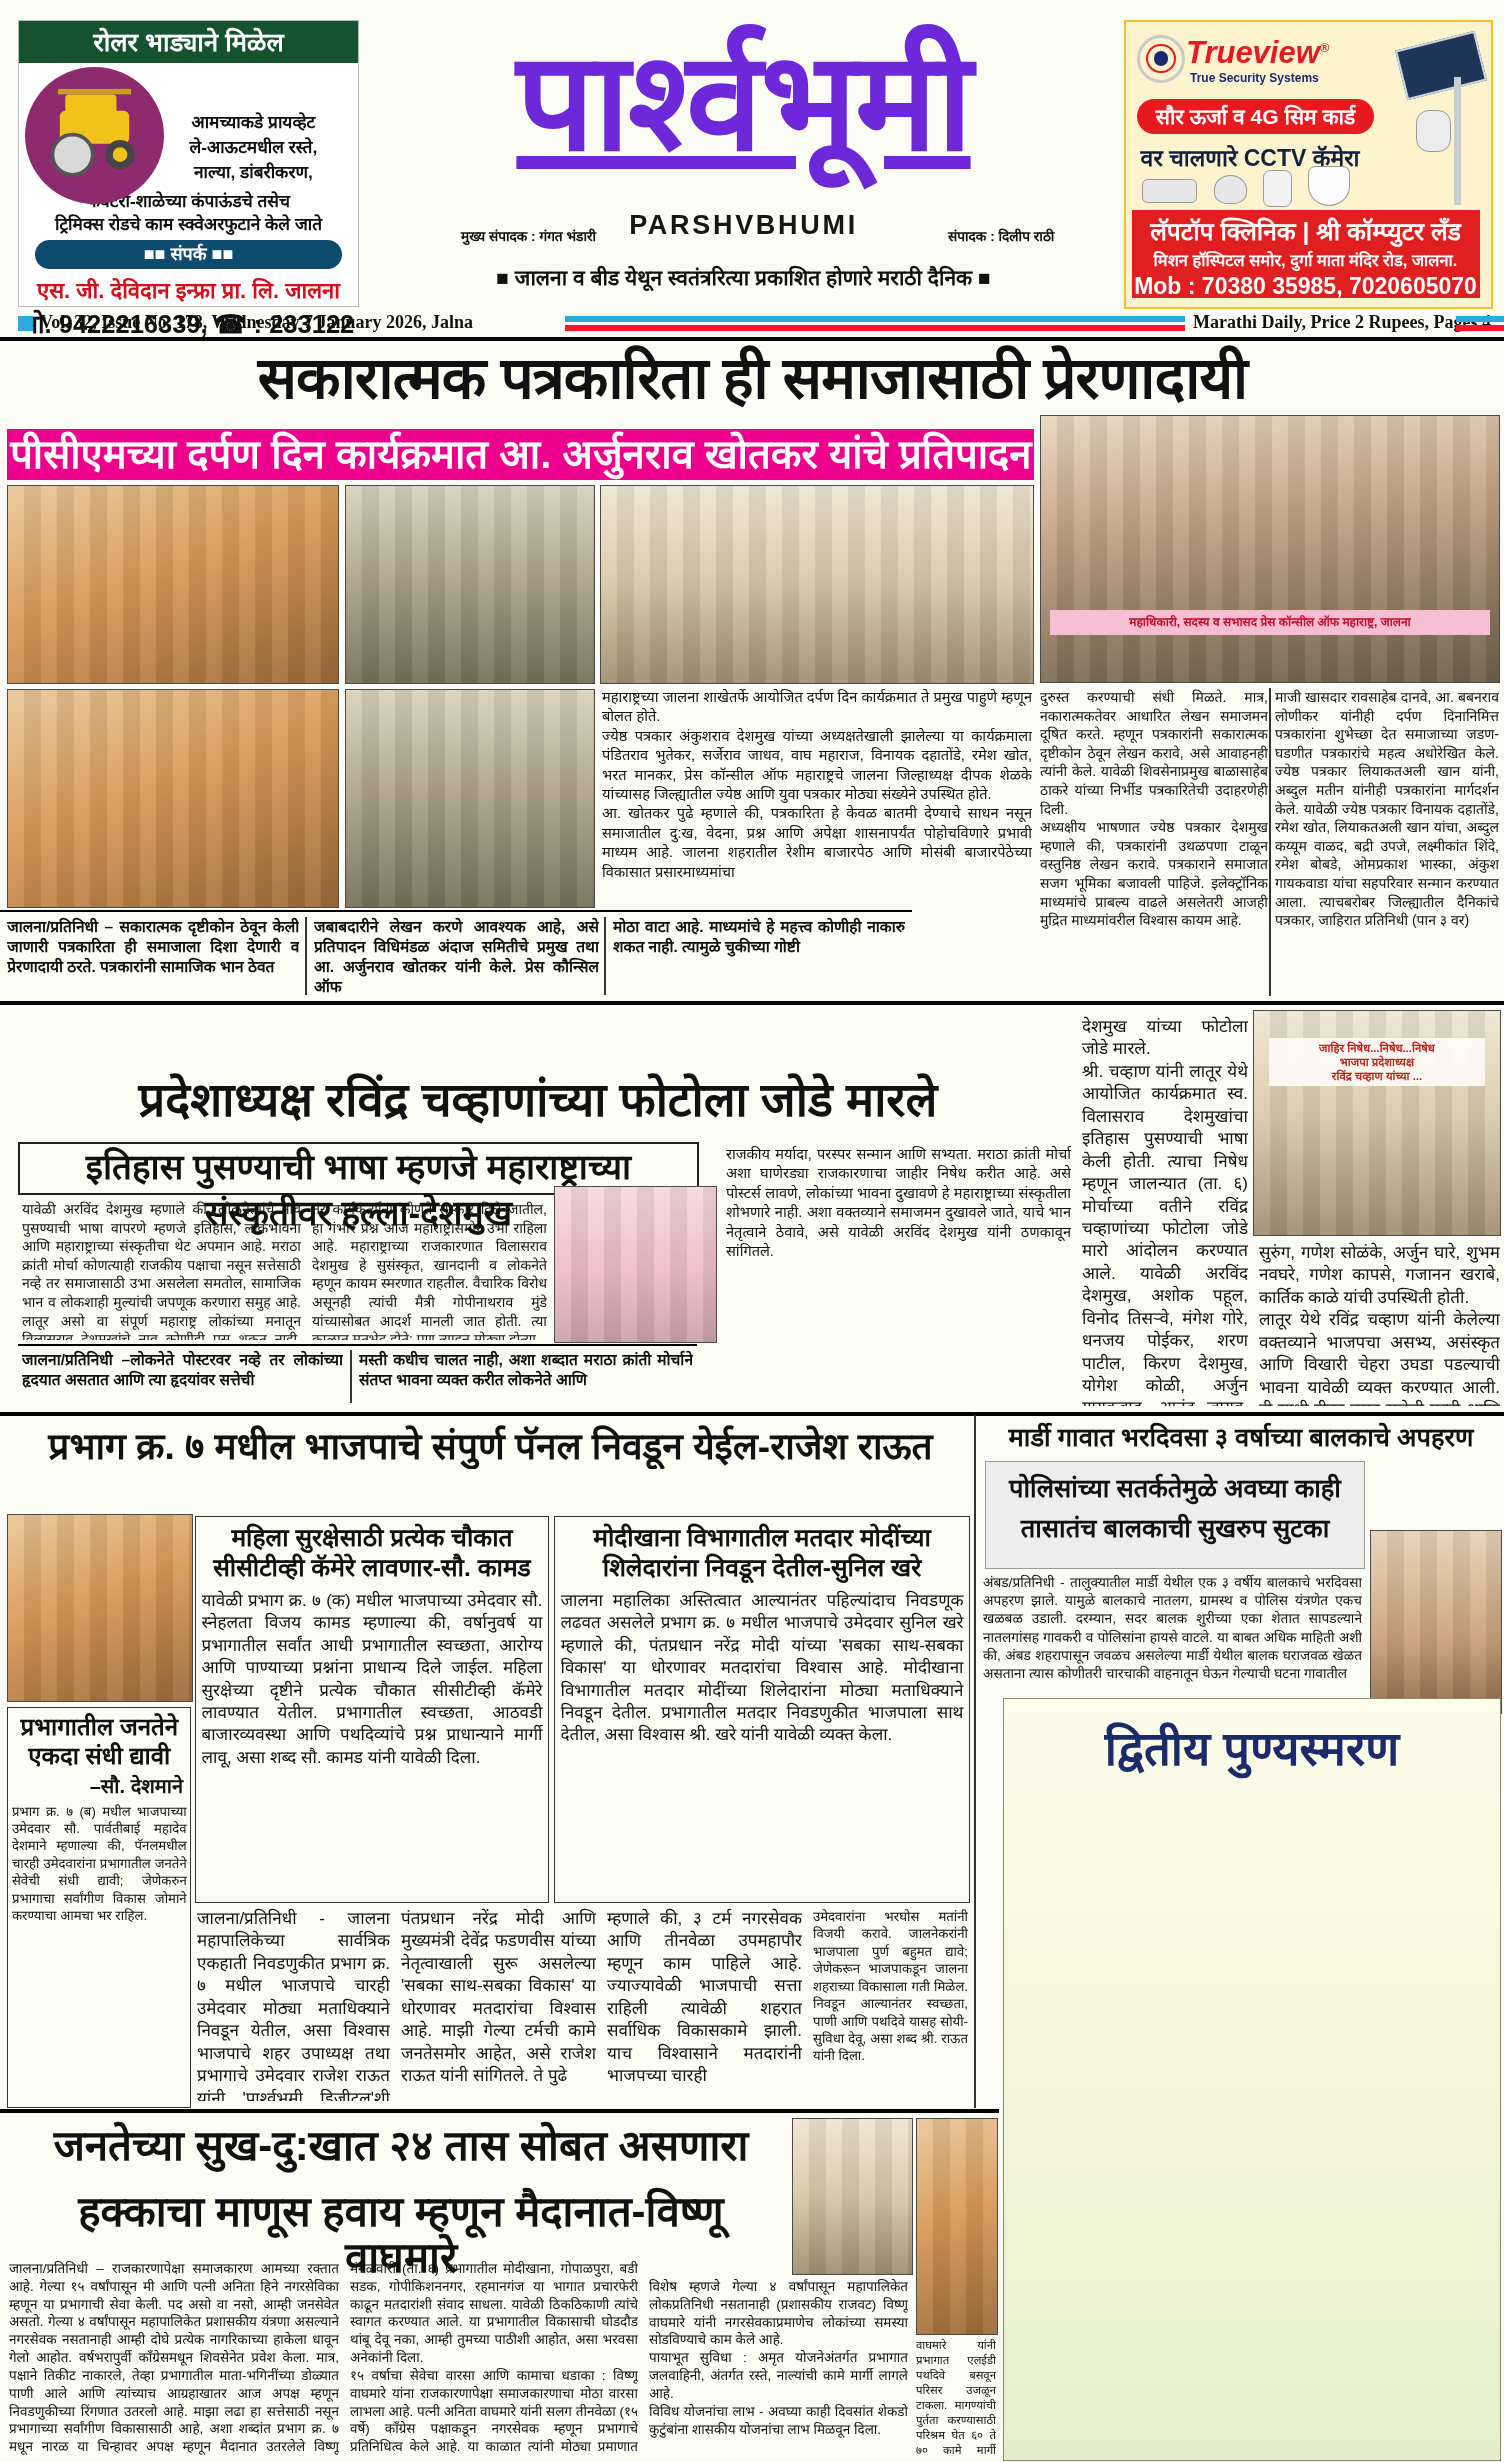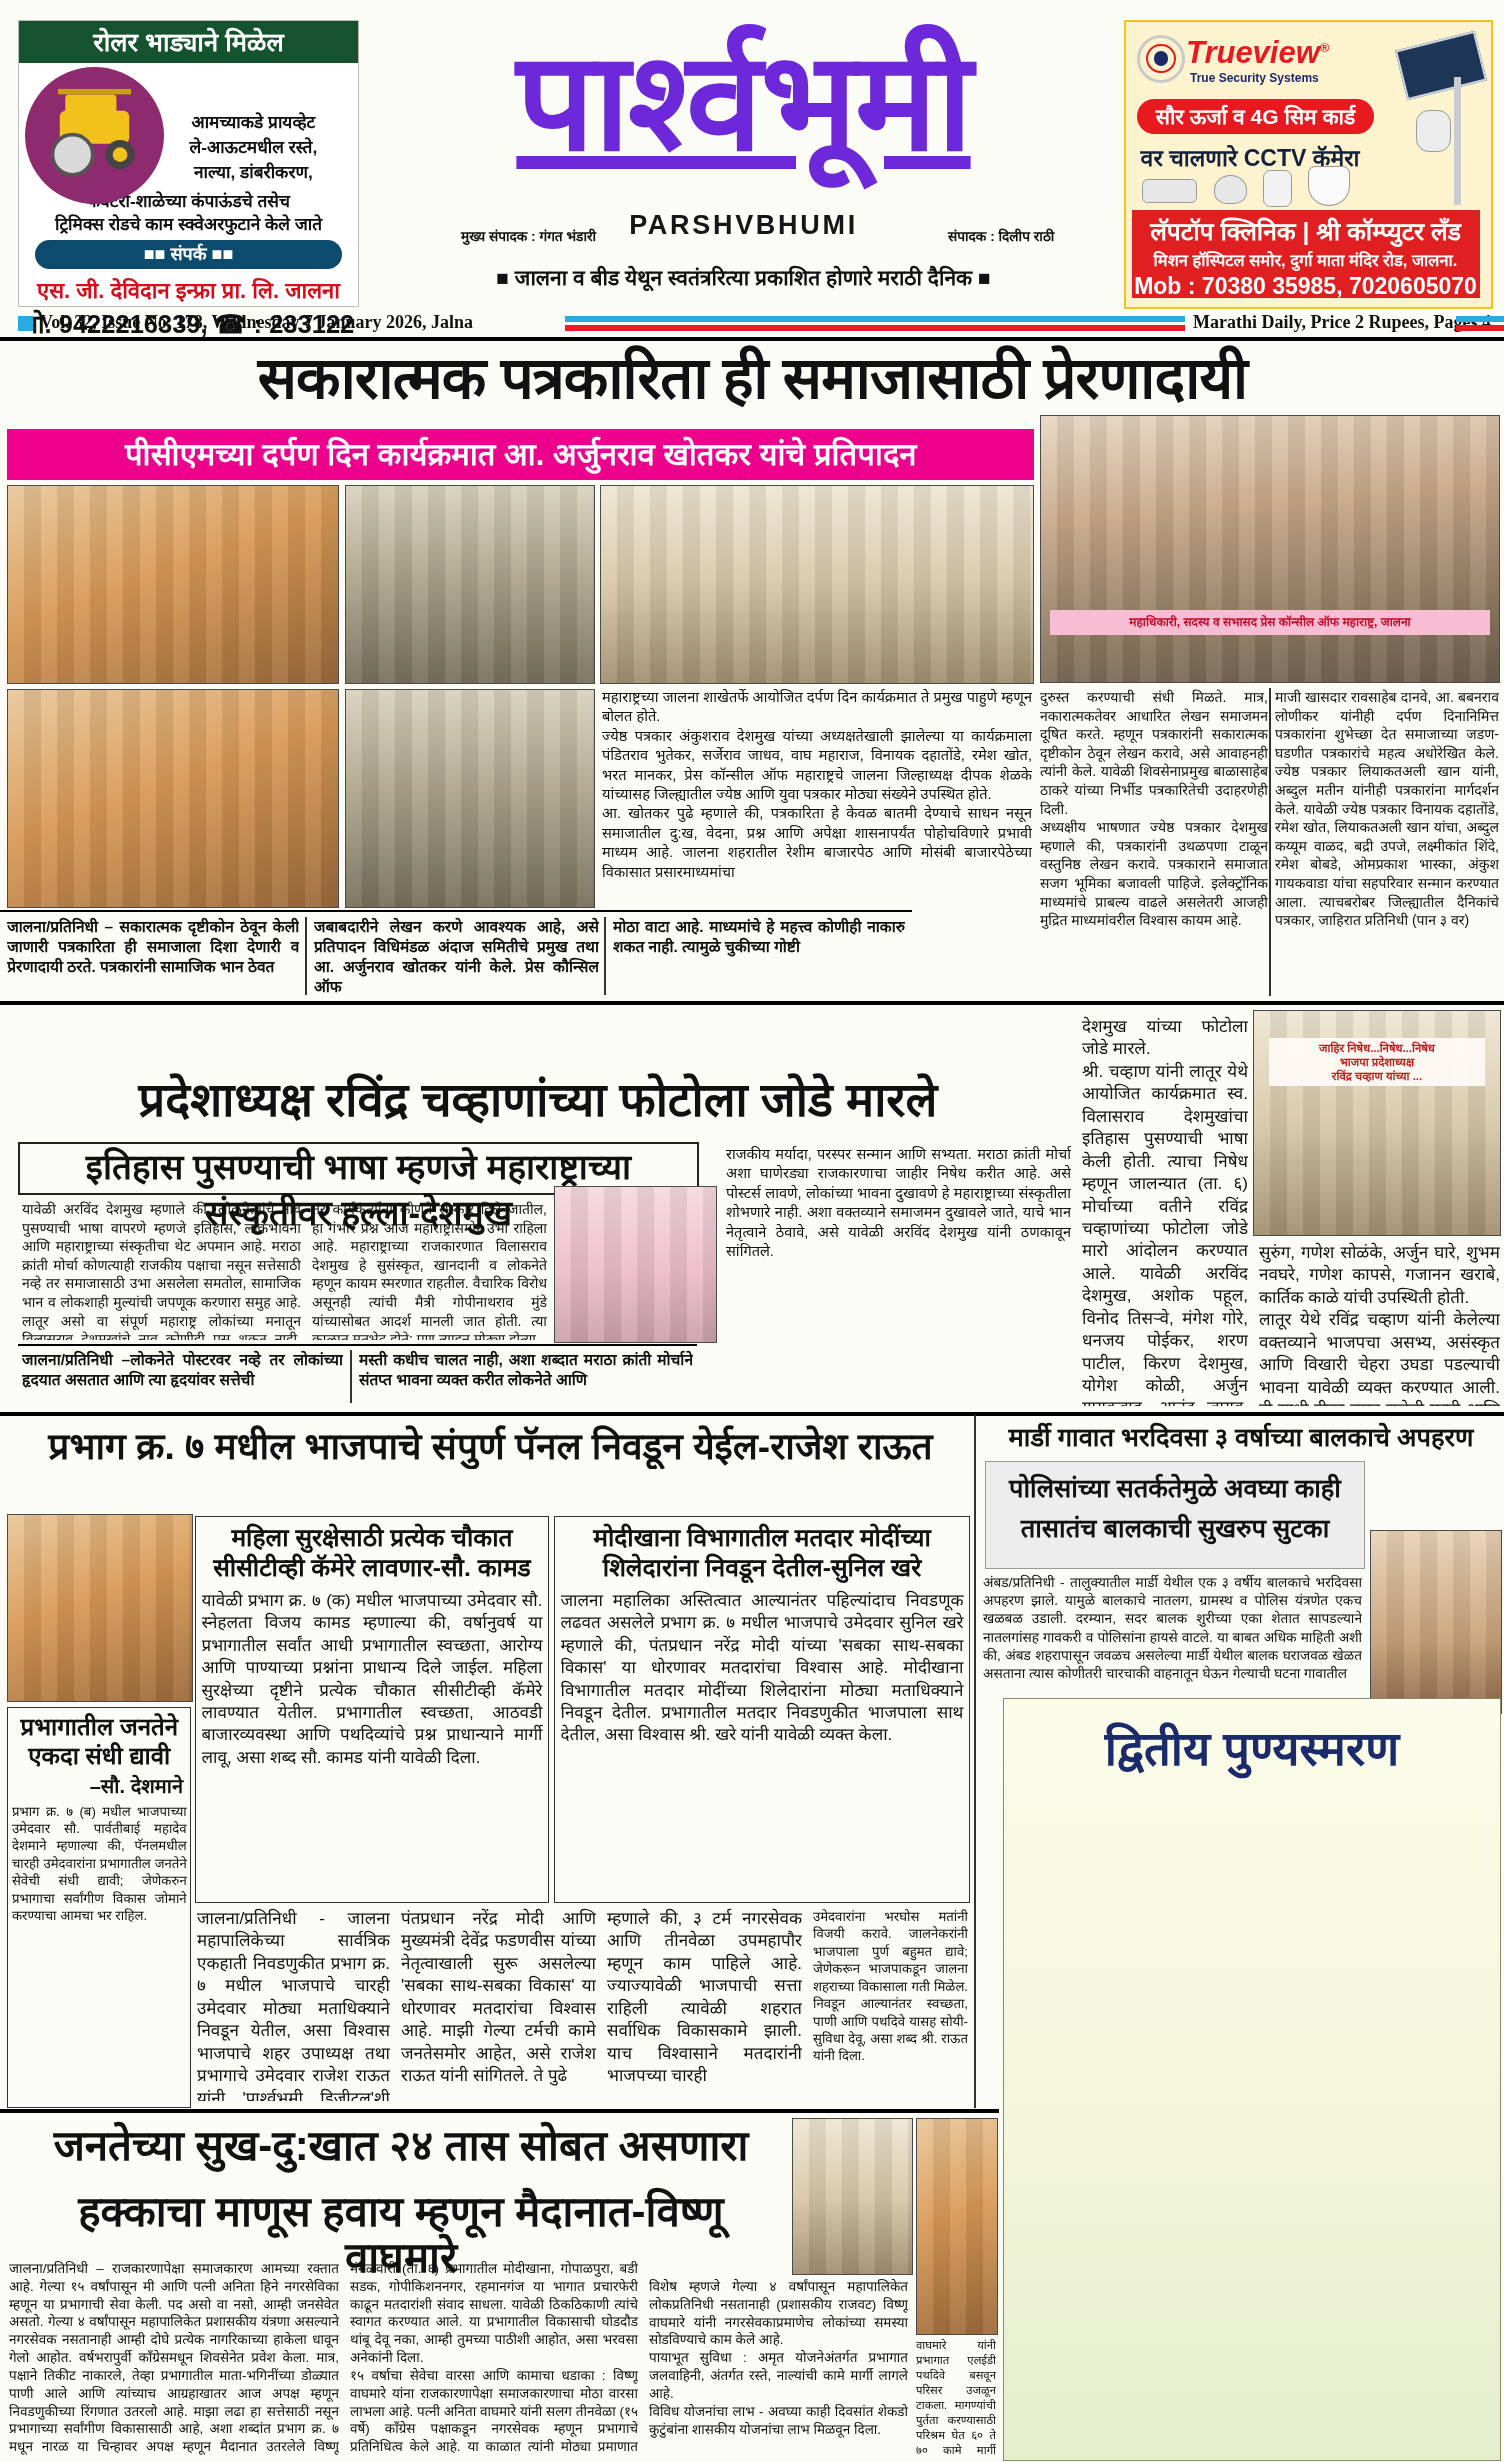--- a/index.html
+++ b/index.html
@@ -91,21 +91,21 @@
   <div class="abs" style="left:18px;top:316px;width:14.6px;height:14.6px;background:#29abe2;"></div>
   <div class="abs b serif" style="left:40px;top:312px;font-size:18px;">Vol. 32, Issue No. 178, Wednesday 7 January 2026, Jalna</div>
   <div class="abs" style="left:565px;top:316px;width:620px;height:5.5px;background:#29abe2;"></div>
   <div class="abs" style="left:565px;top:325px;width:620px;height:5.5px;background:#ed1c24;"></div>
   <div class="abs b serif" style="left:1193px;top:312px;font-size:18px;">Marathi Daily, Price 2 Rupees, Pages 4</div>
   <div class="abs" style="left:1456px;top:316px;width:49px;height:5.5px;background:#29abe2;"></div>
   <div class="abs" style="left:1456px;top:325px;width:49px;height:5.5px;background:#ed1c24;"></div>
   <div class="rule" style="left:0;top:337px;width:1505px;height:3.6px;"></div>
 
   <div class="abs ctr b" style="left:0;top:345px;width:1505px;font-size:58px;line-height:1.15;letter-spacing:-0.9px;">सकारात्मक पत्रकारिता ही समाजासाठी प्रेरणादायी</div>
-  <div class="abs ctr b" style="left:7.3px;top:429px;width:1027px;height:51px;background:#ec008c;color:#fff;font-size:31px;line-height:51px;overflow:hidden;">पीसीएमच्या दर्पण दिन कार्यक्रमात आ. अर्जुनराव खोतकर यांचे प्रतिपादन</div>
+  <div class="abs ctr b" style="left:7.3px;top:429px;width:1027px;height:51px;background:#ec008c;color:#fff;font-size:40px;line-height:51px;overflow:hidden;">पीसीएमच्या दर्पण दिन कार्यक्रमात आ. अर्जुनराव खोतकर यांचे प्रतिपादन</div>
 
   <div class="photo ph-stage" style="left:1040px;top:415px;width:458px;height:266px;">
     <div class="banner-strip" style="bottom:47px;">महाधिकारी, सदस्य व सभासद प्रेस कॉन्सील ऑफ महाराष्ट्र, जालना</div>
   </div>
   <div class="photo ph-sash" style="left:7.3px;top:485px;width:330px;height:197px;"></div>
   <div class="photo ph-crowd" style="left:345px;top:485px;width:248px;height:197px;"></div>
   <div class="photo ph-wall" style="left:600px;top:485px;width:432px;height:197px;"></div>
   <div class="photo ph-sash" style="left:7.3px;top:689px;width:330px;height:217px;"></div>
   <div class="photo ph-crowd" style="left:345px;top:689px;width:248px;height:217px;"></div>
 

